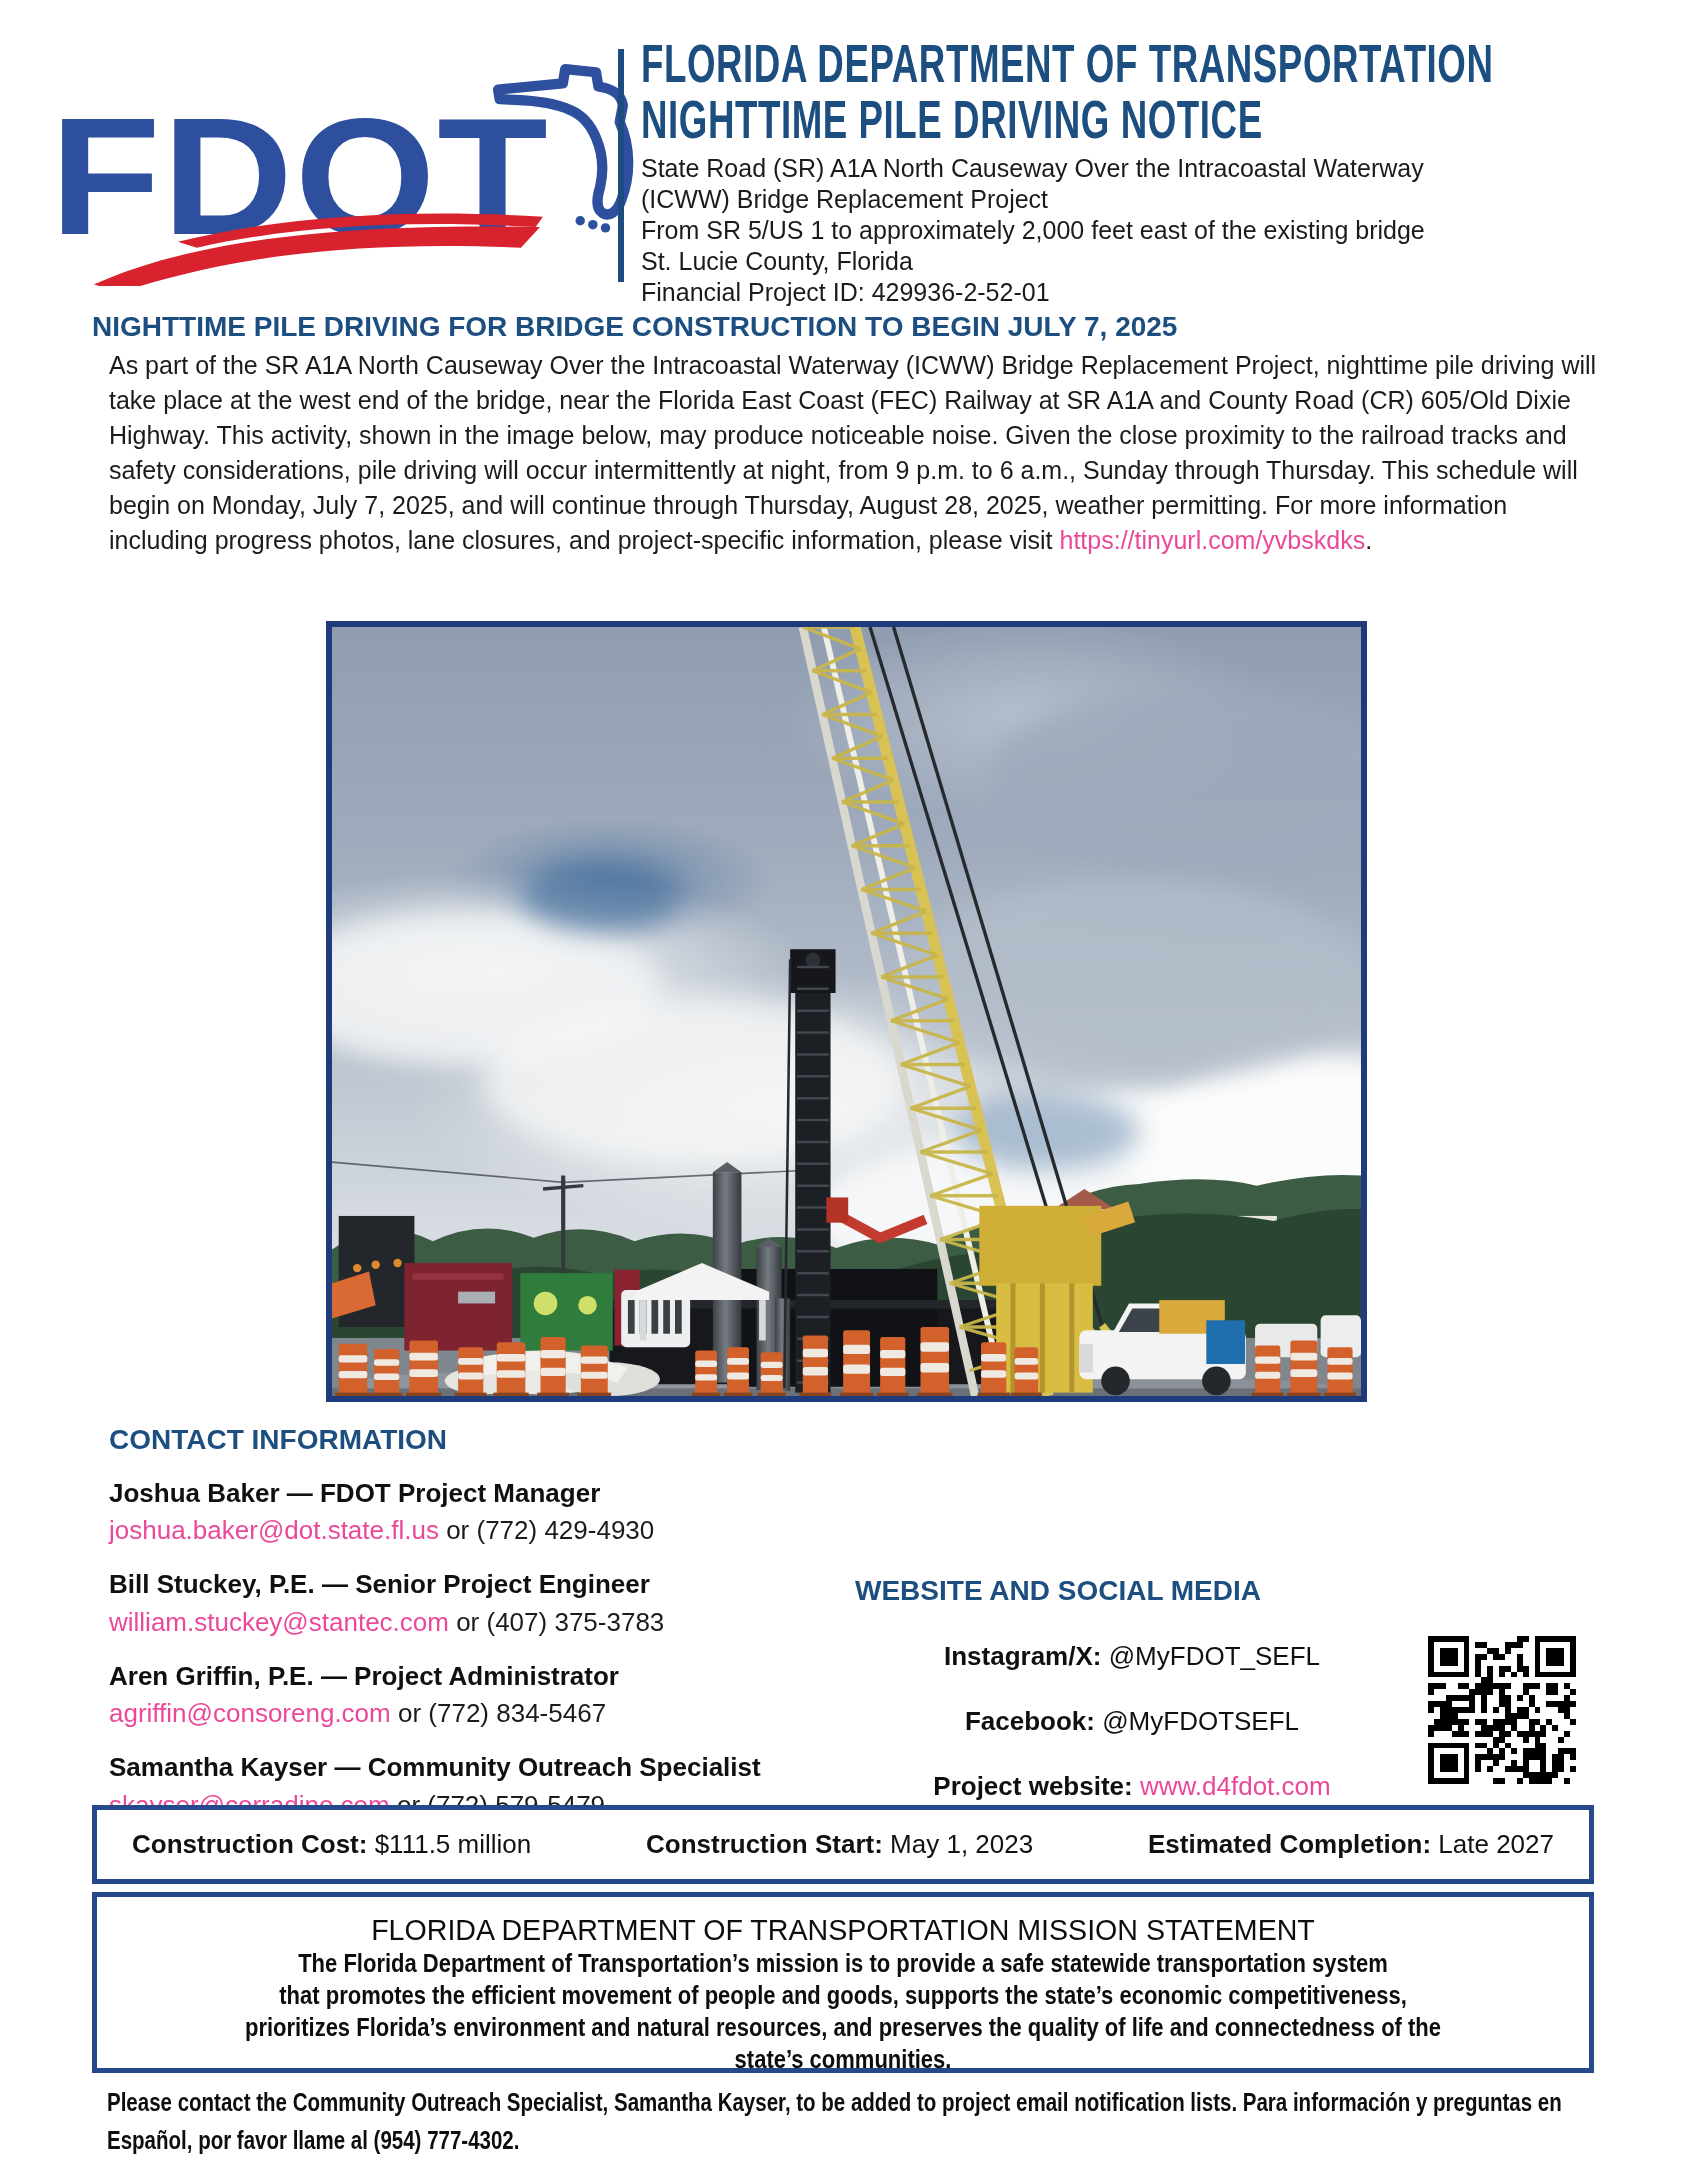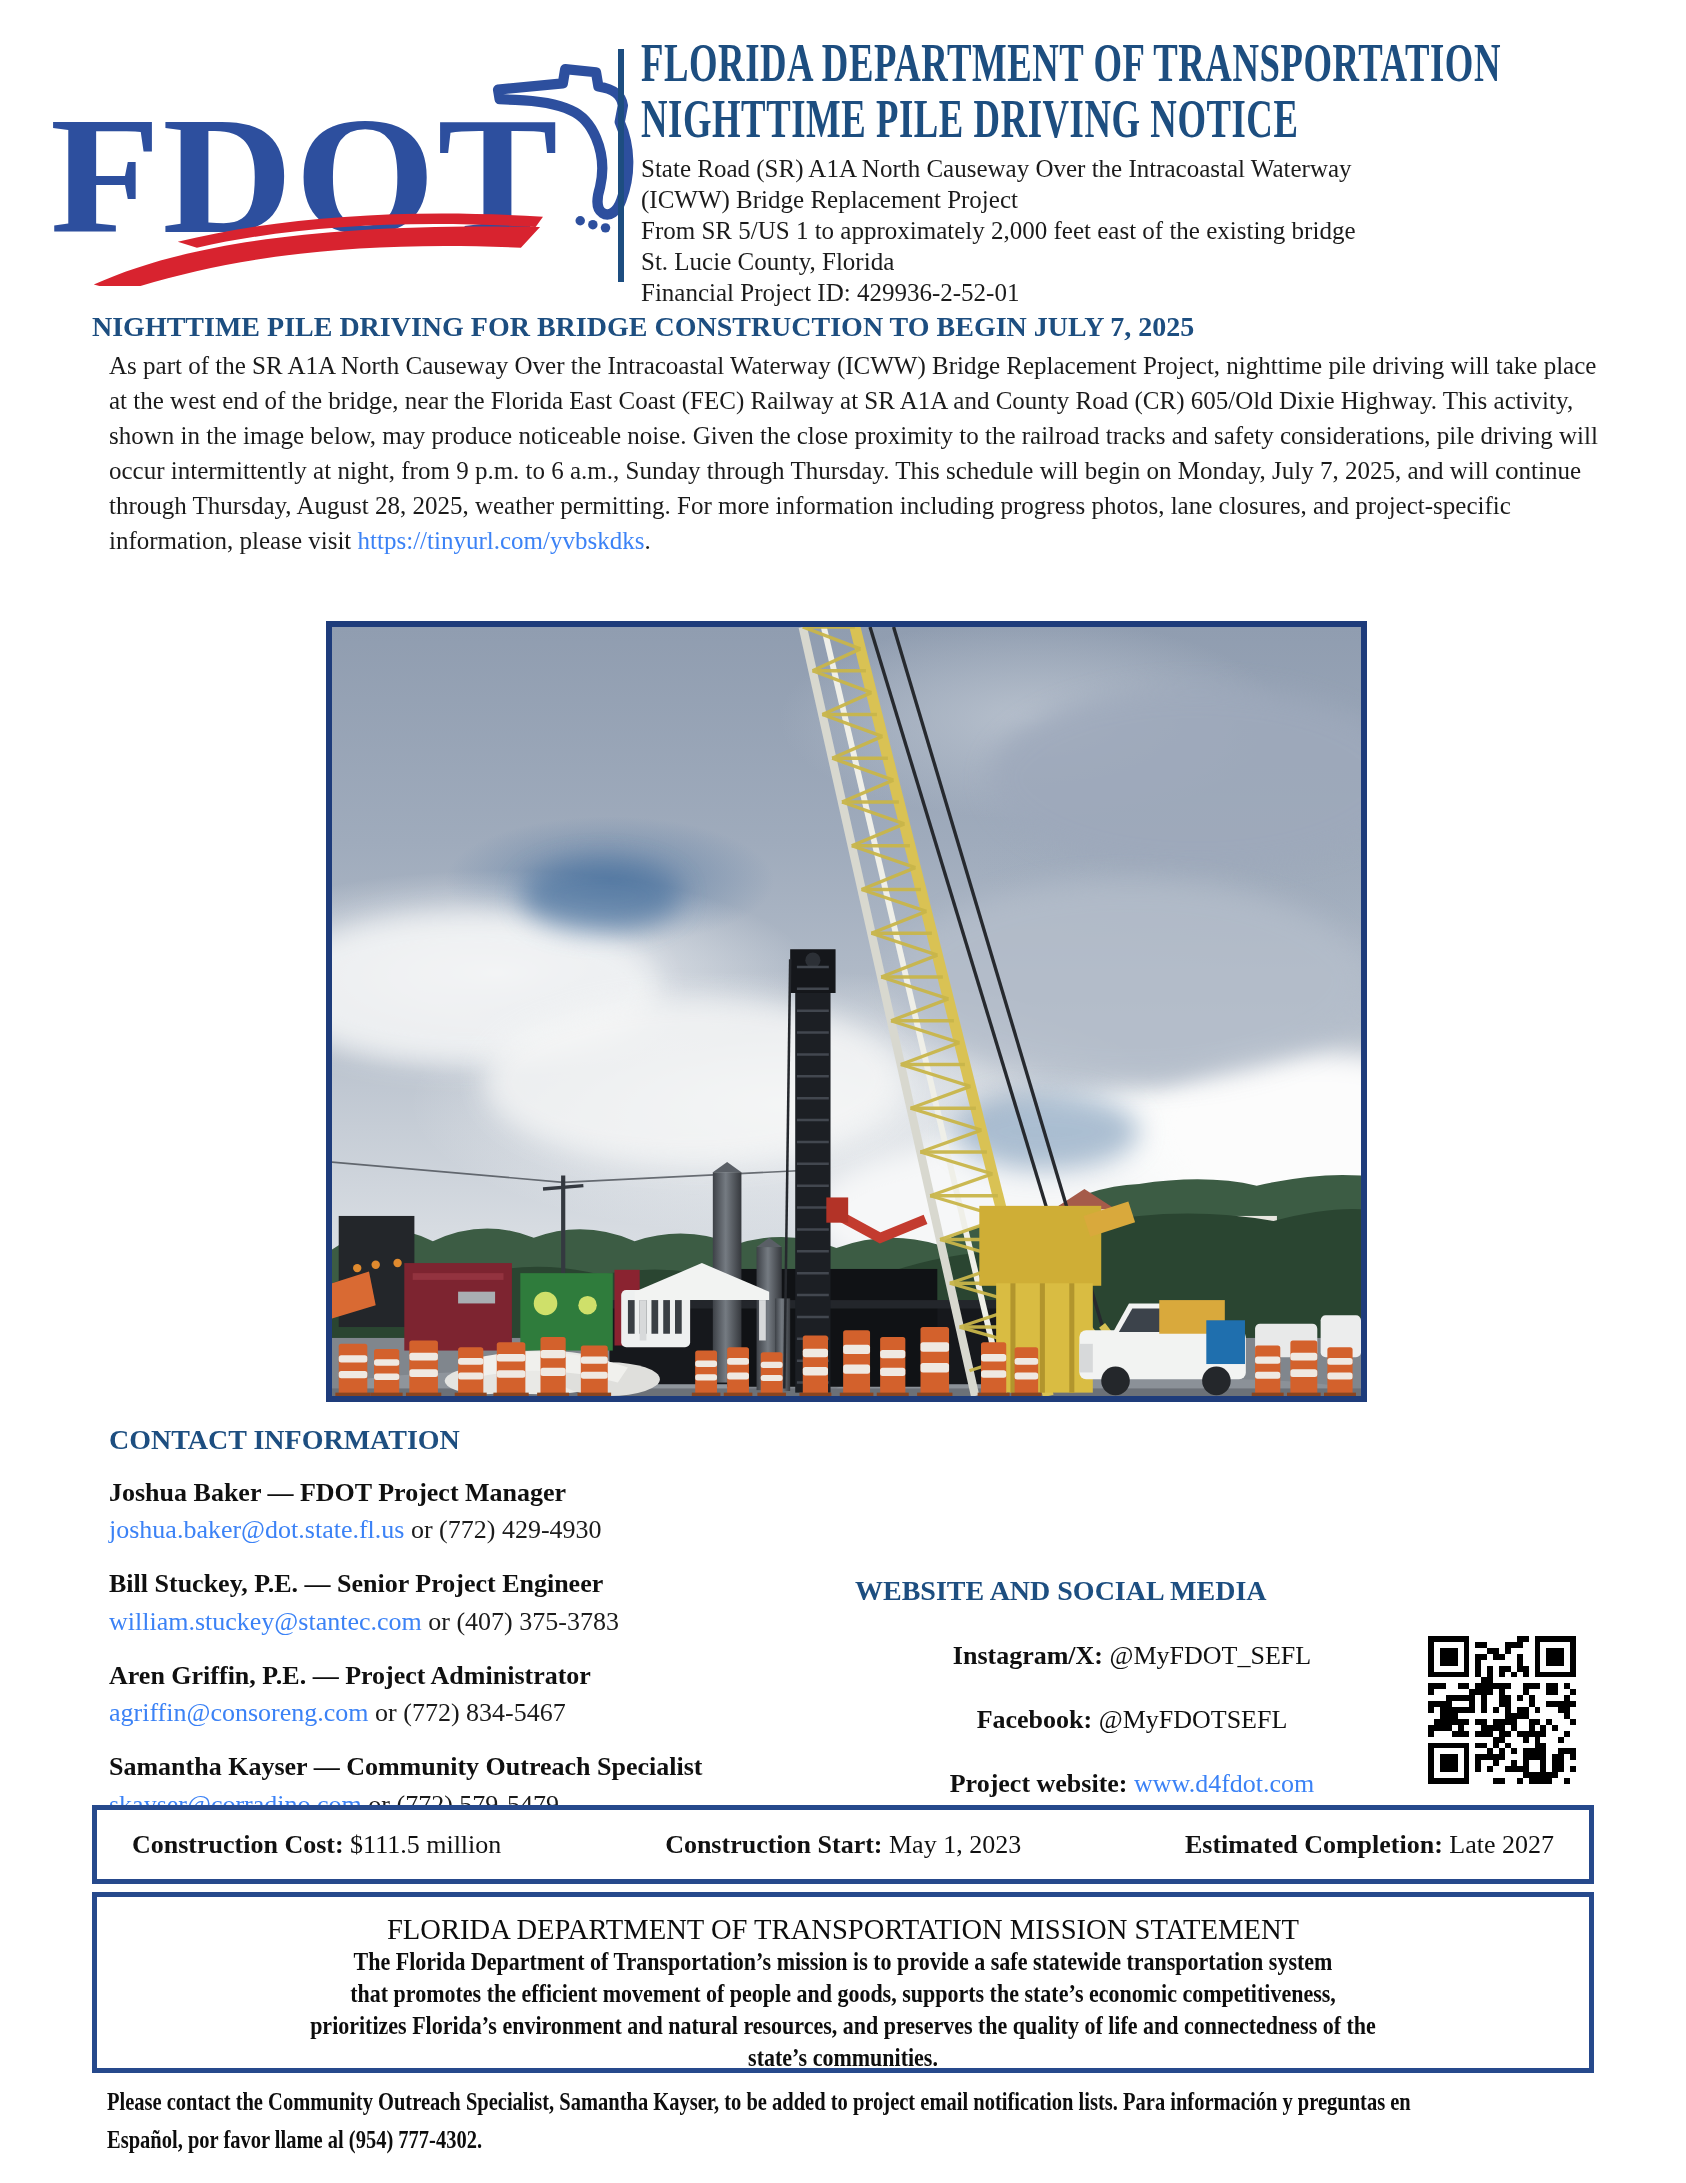--- a/index.html
+++ b/index.html
@@ -1,35 +1,35 @@
 <!DOCTYPE html>
 <html style="font-size:13.4px"><head>
 <meta charset="utf-8">
 <style>
   html,body{margin:0;padding:0;background:#ffffff;}
   .page{position:relative;width:1687px;height:2183px;background:#ffffff;overflow:hidden;
-        font-family:Liberation Serif, serif;color:#1b1b1b;}
+        font-family:Liberation Sans, sans-serif;color:#1b1b1b;}
 
   
   .logo{position:absolute;left:50px;top:22px;width:588px;height:262px;}
   .fdot-word{position:absolute;left:0;top:71px;font-size:181px;line-height:1;font-weight:700;
              color:#2d4f9e;letter-spacing:1.7px;transform:scaleY(.92);transform-origin:0 0;}
   .fl-outline{position:absolute;left:437px;top:0px;width:158px;height:249px;}
   .swoosh{position:absolute;left:6.7px;top:183px;width:525px;height:81px;}
   .hdr-divider{position:absolute;left:618px;top:49px;width:5.9px;height:233px;background:#1d4d80;}
   .htext{position:absolute;left:641px;top:35px;}
   .t-line{font-size:54px;font-weight:700;color:#1d4e80;line-height:56px;letter-spacing:0.8px;
           white-space:nowrap;transform:scaleX(.68);transform-origin:0 0;}
   .subs{margin-top:5.9px;}
   .sub{font-size:25px;line-height:31px;color:#1b1b1b;white-space:nowrap;}
 
   
   .sec-h{position:absolute;left:92px;top:311px;font-size:28px;font-weight:700;color:#1d4e80;white-space:nowrap;}
   .para{position:absolute;left:109px;top:348px;width:1491px;font-size:25px;line-height:35px;}
-  .lnk{color:#3b82f6;text-decoration:none;cursor:pointer;}
+  .lnk{color:#ec4899;text-decoration:none;cursor:pointer;}
 
   
   .photo{position:absolute;left:326px;top:621px;width:1041px;height:781px;box-sizing:border-box;
          border:6.7px solid #1e3c7b;overflow:hidden;
          background:
           radial-gradient(ellipse 437px 143px at 16% 45%, rgba(251,252,252,.95), rgba(251,252,252,0) 72%),
           radial-gradient(ellipse 521px 185px at 44% 62%, rgba(248,249,249,.88), rgba(248,249,249,0) 72%),
           radial-gradient(ellipse 588px 202px at 86% 78%, rgba(250,250,251,.95), rgba(250,250,251,0) 70%),
           radial-gradient(ellipse 437px 176px at 92% 28%, rgba(158,170,186,.95), rgba(158,170,186,0) 72%),
           radial-gradient(ellipse 361px 143px at 68% 12%, rgba(186,195,207,.9), rgba(186,195,207,0) 70%),

